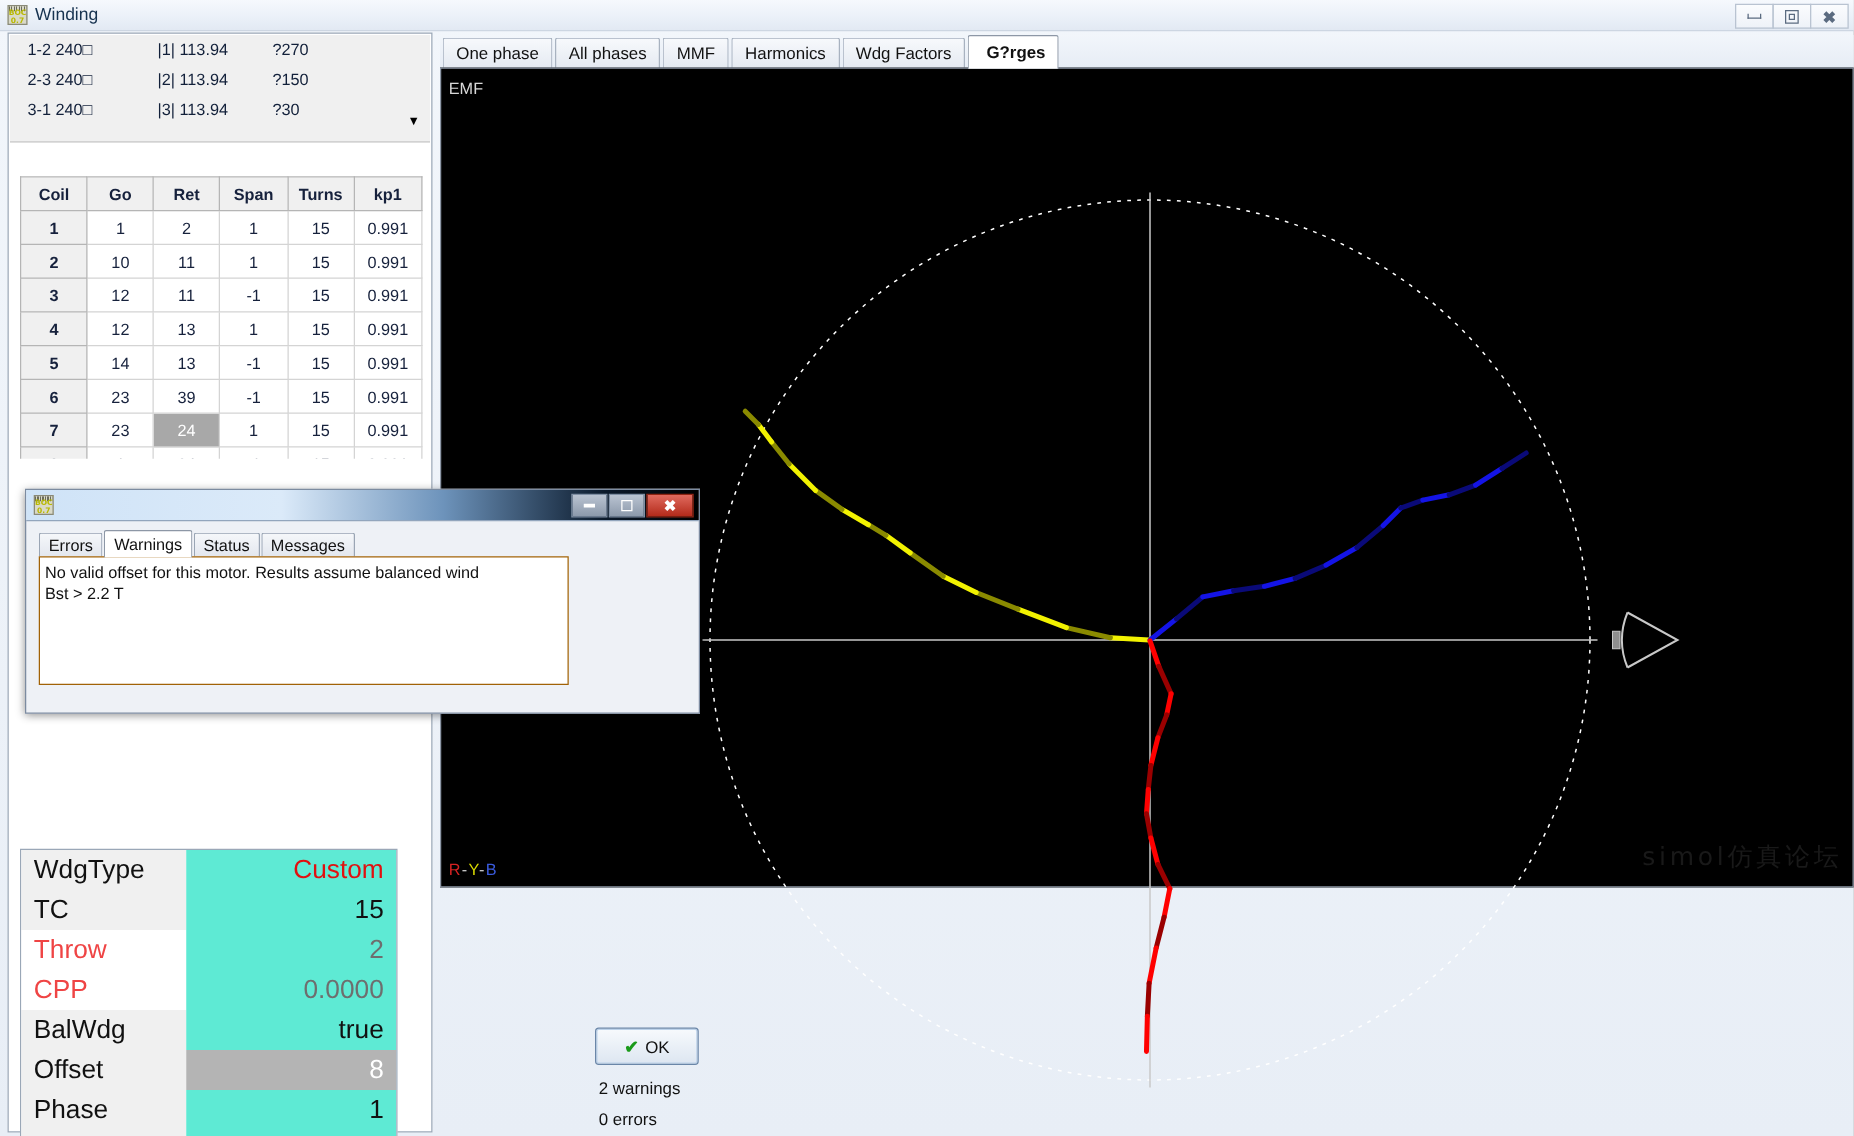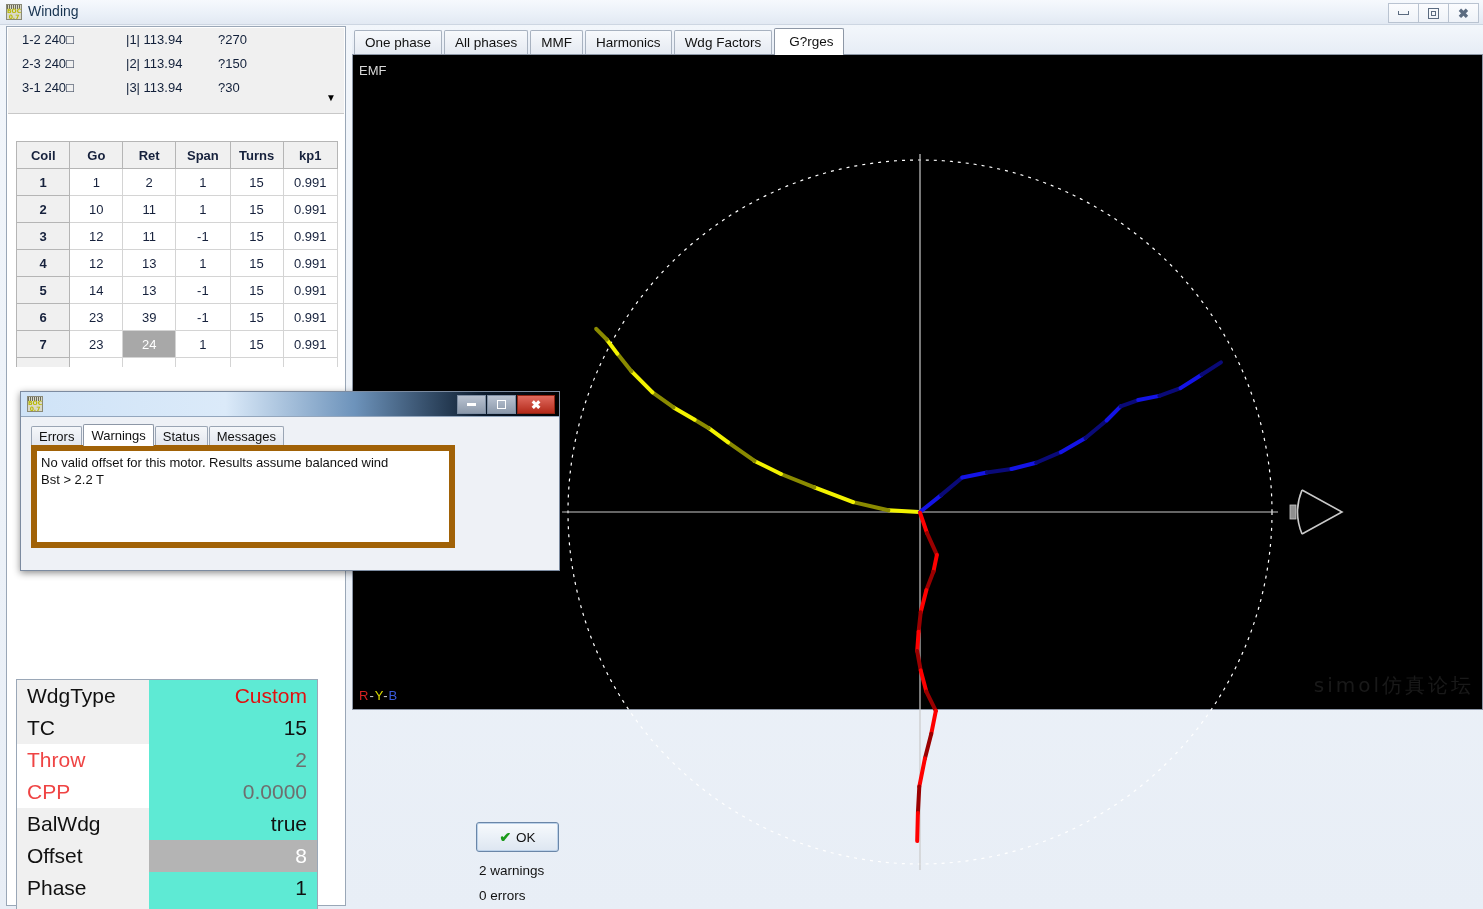--- a/index.html
+++ b/index.html
@@ -89,21 +89,21 @@
   
   #plot-panel{position:absolute;left:352px;top:28px;width:1131px;height:881px;}
   #tabstrip{position:absolute;left:0;top:0;width:1131px;height:27px;
     background:linear-gradient(to bottom,#f2f6fb,#e6ecf5);}
   .tab{position:absolute;top:2px;height:25px;line-height:24px;
     padding:0 10px;font-size:13.5px;color:#111;
     background:linear-gradient(to bottom,#f7f9fc,#e4e9f1);
     border:1px solid #a8b2c0;border-bottom:none;box-sizing:border-box;
     border-radius:2px 2px 0 0;}
   .tab.active{background:#ffffff;border-color:#8d97a6;top:0;height:27px;
-    line-height:26px;font-weight:normal;z-index:5;padding-left:14px;}
+    line-height:26px;font-weight:bold;z-index:5;padding-left:14px;}
   #plot-canvas{position:absolute;left:0;top:26px;width:1131px;height:656px;
     background:#000000;border:1px solid #8d97a6;box-sizing:border-box;}
   #emf-label{position:absolute;left:6px;top:8px;font-size:13px;color:#d8d8d8;}
   #ryb-label{position:absolute;left:6px;bottom:6px;font-size:13px;
     letter-spacing:1px;font-family:"Liberation Sans",sans-serif;}
   #ryb-label .r{color:#d62222;}
   #ryb-label .y{color:#d8d800;}
   #ryb-label .b{color:#3a5bdd;}
   #ryb-label .d{color:#cccccc;}
   #watermark{position:absolute;right:8px;bottom:10px;opacity:.55;}
@@ -140,21 +140,21 @@
     box-sizing:border-box;}
 
   #dlg-tabs{position:absolute;left:10px;top:32px;height:22px;}
   .dtab{position:absolute;top:2px;height:20px;line-height:19px;padding:0 7px;
     font-size:13px;color:#111;border:1px solid #9aa5b4;border-bottom:none;
     background:linear-gradient(to bottom,#f5f7fa,#e2e6ee);box-sizing:border-box;
     border-radius:2px 2px 0 0;}
   .dtab.active{background:#ffffff;top:0;height:22px;line-height:21px;
     border-color:#8d97a6;z-index:3;}
   #msg-box{position:absolute;left:10px;top:53px;width:424px;height:103px;
-    background:#ffffff;border:6px solid #a16207;box-sizing:border-box;
+    background:#ffffff;border:1px solid #a16207;box-sizing:border-box;
     padding:3px 4px;font-size:13px;color:#111;line-height:17px;overflow:hidden;
     white-space:nowrap;}
   #ok-button{position:absolute;left:455px;top:430px;width:83px;height:30px;}
   .dlg-btn-std{position:absolute;display:flex;align-items:center;
     justify-content:center;gap:5px;font-size:13.5px;color:#111;
     background:linear-gradient(to bottom,#f7fafd,#dde6f1);
     border:1px solid #6a86a8;border-radius:3px;box-sizing:border-box;
     box-shadow:0 0 0 1px #bcd2ea inset;}
   #warn-count{position:absolute;left:458px;top:471px;font-size:13.5px;color:#111;}
   #err-count{position:absolute;left:458px;top:496px;font-size:13.5px;color:#111;}

